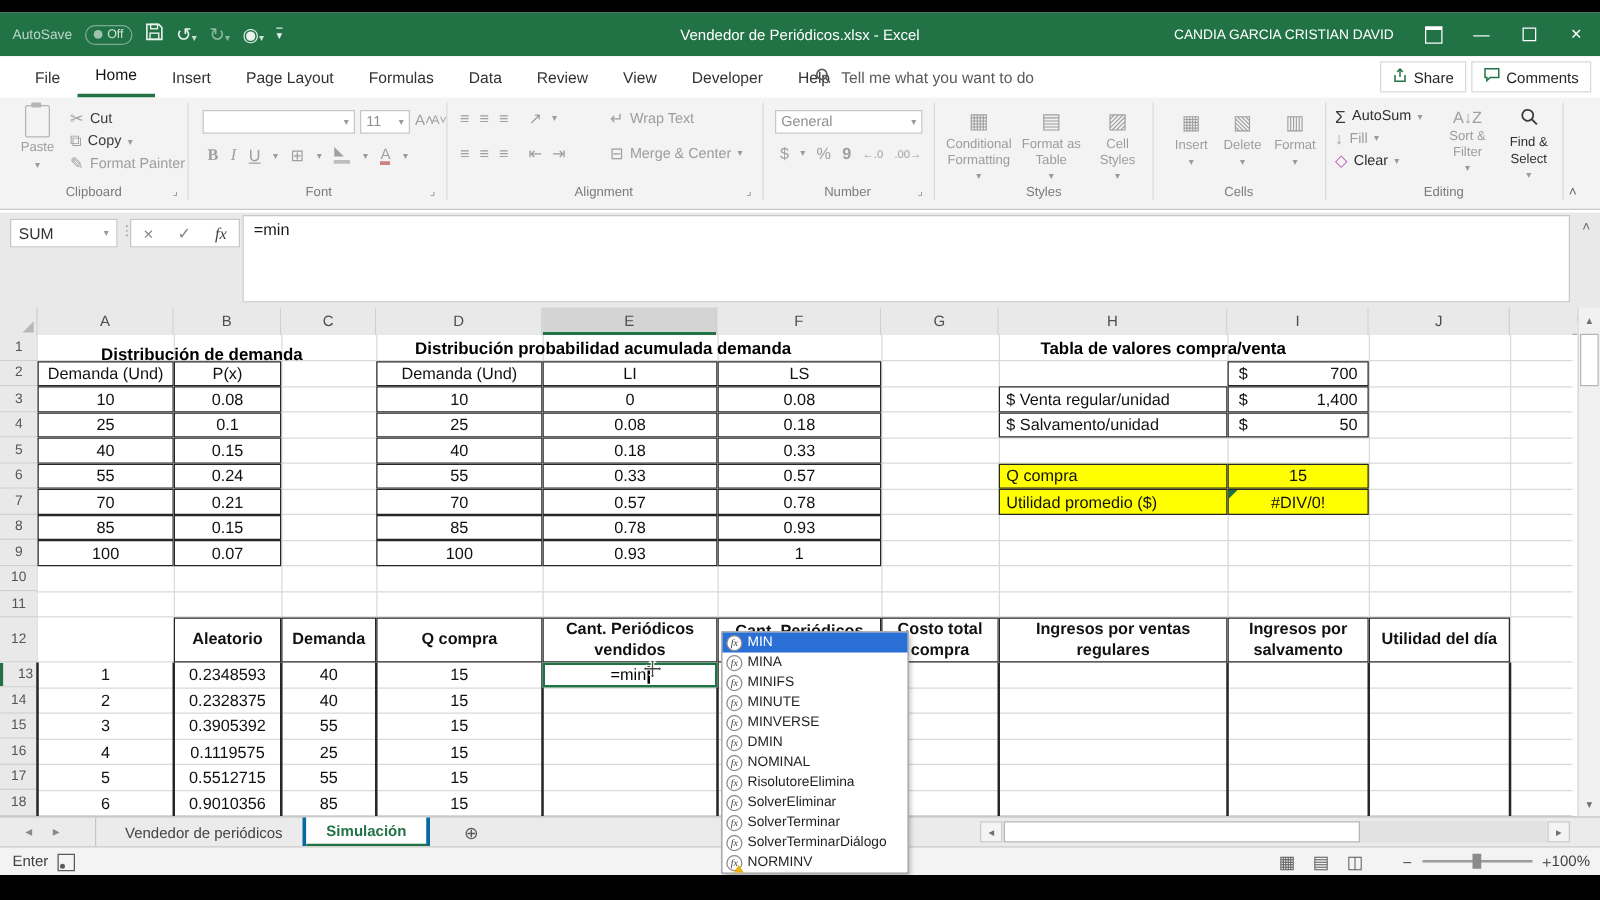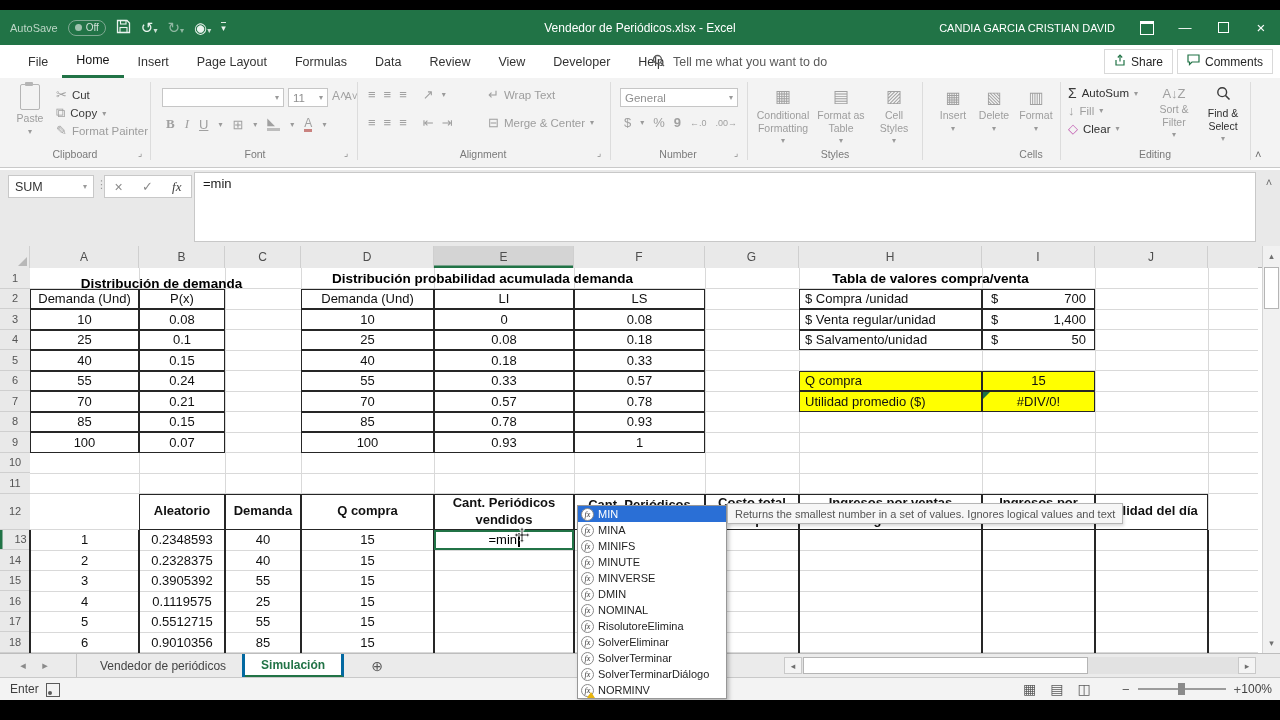--- a/index.html
+++ b/index.html
@@ -305,21 +305,21 @@
     <div class="abs bigbtn" style="left:974px;top:10px;width:40px;">
       <span class="rb-ic" style="font-size:16px;">▧</span>
       <span class="lbl">Delete</span>
       <span class="carr">▾</span>
     </div>
     <div class="abs bigbtn" style="left:1016px;top:10px;width:40px;">
       <span class="rb-ic" style="font-size:16px;">▥</span>
       <span class="lbl">Format</span>
       <span class="carr">▾</span>
     </div>
-    <div class="abs grp-label" style="left:976px;width:110px;">Cells</div>
+    <div class="abs grp-label" style="left:936px;width:110px;">Cells</div>
 
     <div class="abs rb-row" style="left:1068px;top:7px;">
         <span class="rb-ic" style="color:#3a3a3a;font-size:14px;">Σ</span>
         <span class="rb-txt-dark">AutoSum</span>
         <span class="carr">▾</span>
       </div>
     <div class="abs rb-row" style="left:1068px;top:25px;">
         <span class="rb-ic">↓</span>
         <span class="rb-txt">Fill</span>
         <span class="carr">▾</span>
@@ -462,21 +462,20 @@
       <div class="abs tcell" style="left: 574px; top: 370.5px; width: 131px; height: 20.5px;">0.57</div>
       <div class="abs tcell" style="left: 301px; top: 391px; width: 133px; height: 20.5px;">70</div>
       <div class="abs tcell" style="left: 434px; top: 391px; width: 140px; height: 20.5px;">0.57</div>
       <div class="abs tcell" style="left: 574px; top: 391px; width: 131px; height: 20.5px;">0.78</div>
       <div class="abs tcell" style="left: 301px; top: 411.5px; width: 133px; height: 20.5px;">85</div>
       <div class="abs tcell" style="left: 434px; top: 411.5px; width: 140px; height: 20.5px;">0.78</div>
       <div class="abs tcell" style="left: 574px; top: 411.5px; width: 131px; height: 20.5px;">0.93</div>
       <div class="abs tcell" style="left: 301px; top: 432px; width: 133px; height: 20.5px;">100</div>
       <div class="abs tcell" style="left: 434px; top: 432px; width: 140px; height: 20.5px;">0.93</div>
       <div class="abs tcell" style="left: 574px; top: 432px; width: 131px; height: 20.5px;">1</div>
-      <div class="abs tcell" style="left: 799px; top: 288.5px; width: 183px; height: 20.5px; justify-content: flex-start; padding-left: 5px;">$ Compra /unidad</div>
       <div class="abs tcell money" style="left: 982px; top: 288.5px; width: 113px; height: 20.5px;">
         <div class="abs" style="position: static;">$</div>
         <div class="abs" style="position: static;">700</div>
       </div>
       <div class="abs tcell" style="left: 799px; top: 309px; width: 183px; height: 20.5px; justify-content: flex-start; padding-left: 5px;">$ Venta regular/unidad</div>
       <div class="abs tcell money" style="left: 982px; top: 309px; width: 113px; height: 20.5px;">
         <div class="abs" style="position: static;">$</div>
         <div class="abs" style="position: static;">1,400</div>
       </div>
       <div class="abs tcell" style="left: 799px; top: 329.5px; width: 183px; height: 20.5px; justify-content: flex-start; padding-left: 5px;">$ Salvamento/unidad</div>
@@ -626,14 +625,13 @@
       </div>
       <div class="ac-item">
         <span class="fx-circ">fx</span>
         <span>SolverTerminarDiálogo</span>
       </div>
       <div class="ac-item">
         <span class="fx-circ">fx<span class="warn-tri"></span></span>
         <span>NORMINV</span>
       </div>
     </div>
-    <div class="abs tooltip" style="left: 727px; top: 503px;">Returns the smallest number in a set of values. Ignores logical values and text</div>
   </div>
 
 </body></html>

